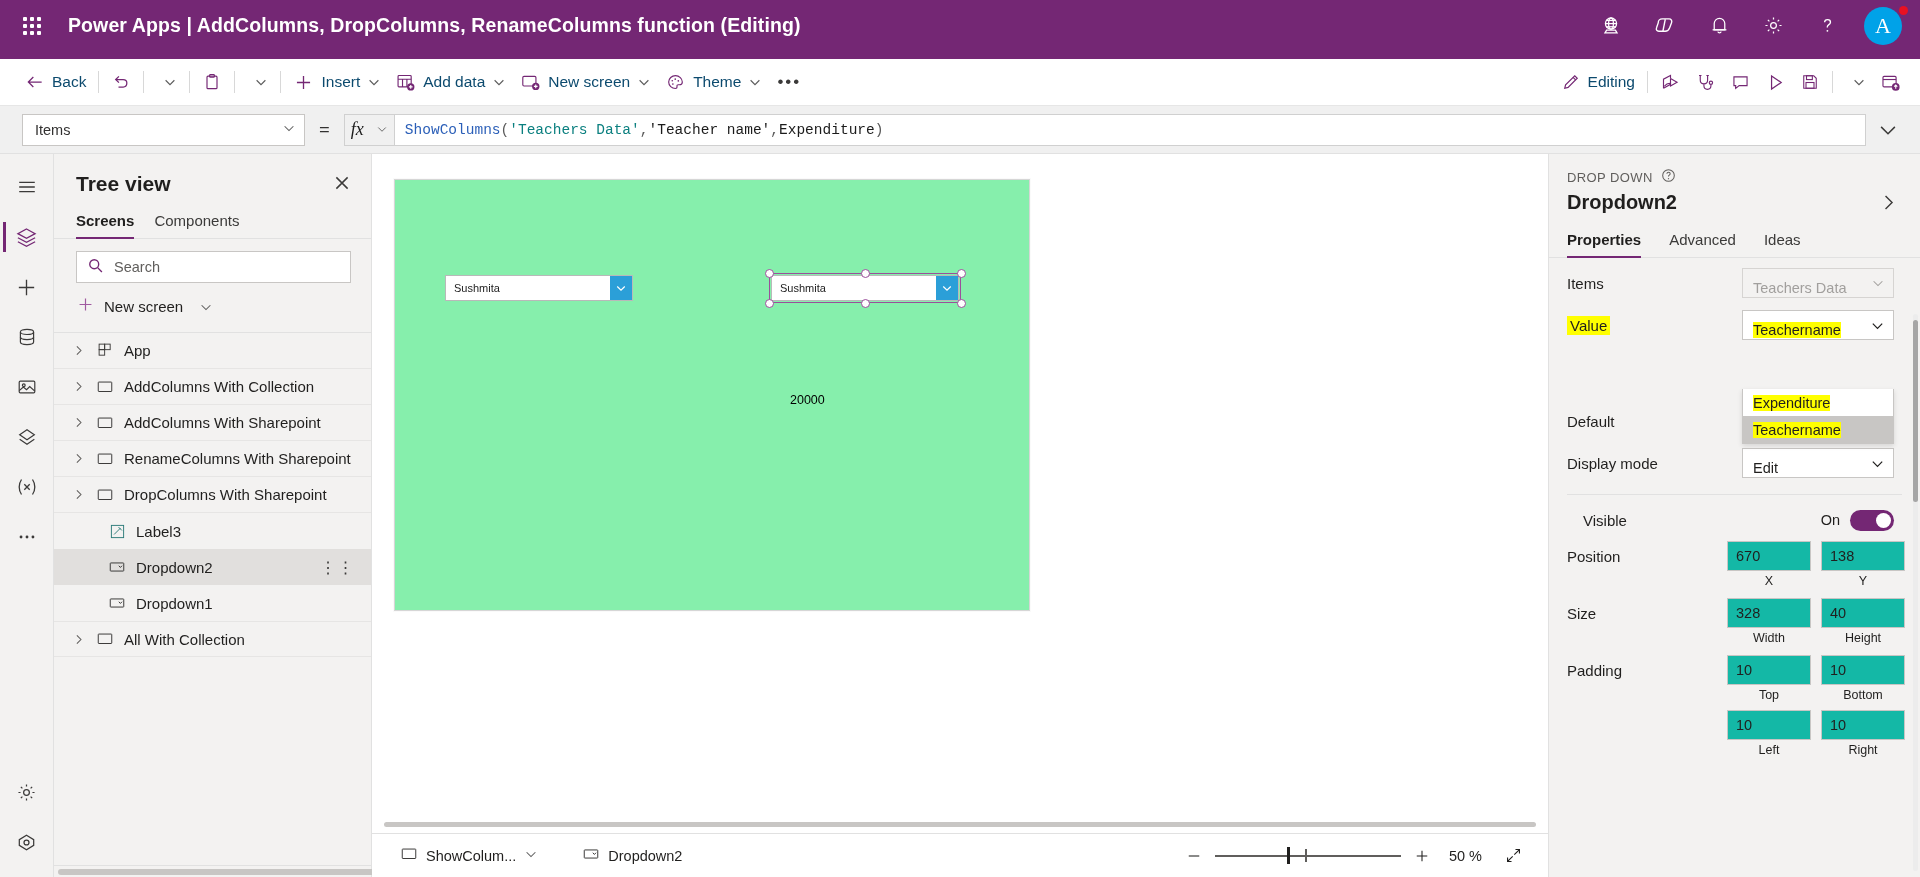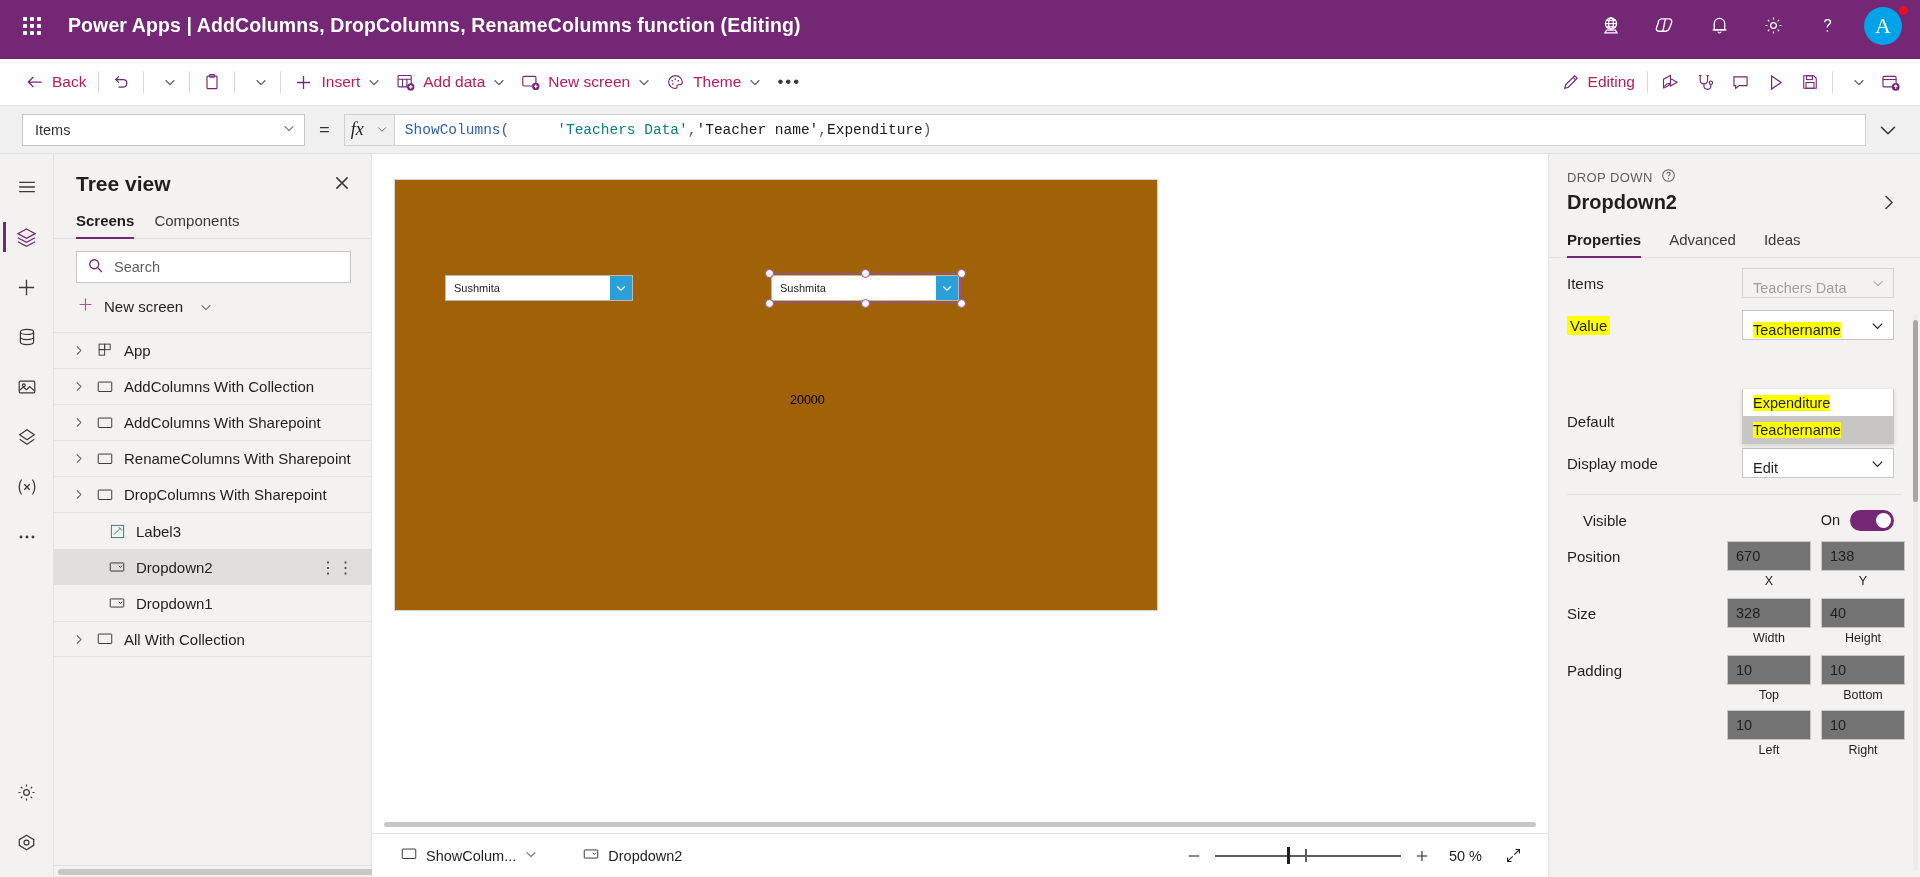--- a/index.html
+++ b/index.html
@@ -31,21 +31,21 @@
     font-size: 22px; font-weight: 400; color: #fff; margin-left: 10px; margin-right: 4px;
     font-family: "Liberation Serif", serif; cursor: pointer;
   }
 
   
   .cmdbar {
     height: 47px; flex: 0 0 47px; background: #fff; display: flex; align-items: center;
     padding: 0 12px 0 18px; border-bottom: 1px solid #e6e6e6; color: #3b3a39;
   }
   .cmd { display: flex; align-items: center; height: 34px; padding: 0 7px; cursor: pointer; border-radius: 2px; white-space: nowrap; }
-  .cmd-label { font-size: 15.5px; color: #be185d; margin-left: 7px; }
+  .cmd-label { font-size: 15.5px; color: #0c4a6e; margin-left: 7px; }
   .cmd-ico { color: #742774; display: flex; align-items: center; }
   .chev { margin-left: 7px; color: #5c5c5c; display: flex; align-items: center; }
   .vsep { width: 1px; height: 22px; background: #d8d8d8; margin: 0 5px; flex: 0 0 1px; }
   .cmd-spacer { flex: 1 1 auto; }
   .dots { letter-spacing: 2px; font-size: 17px; color: #3b3a39; padding: 0 8px; cursor: pointer; }
   .reddot { position: absolute; top: 6px; right: 12px; width: 9px; height: 9px; border-radius: 50%; background: #e81123; }
 
   
   .formulabar {
     height: 48px; flex: 0 0 48px; background: #f0f0f0; display: flex; align-items: center;
@@ -61,21 +61,21 @@
     width: 50px; height: 32px; background: #f0f0f0; border: 1px solid #d0d0d0; border-right: none;
     display: flex; align-items: center; justify-content: center; gap: 12px; cursor: pointer;
   }
   .fx-glyph { font-family: "Liberation Serif", serif; font-style: italic; font-size: 18px; color: #1b1b1b; }
   .formula-input {
     flex: 1 1 auto; height: 32px; background: #fff; border: 1px solid #d0d0d0;
     display: flex; align-items: center; padding: 0 10px;
     font-family: "Liberation Mono", monospace; font-size: 14.5px; white-space: nowrap; overflow: hidden;
   }
   .tk-fn { color: #2b5fb8; }
-  .tk-str { color: #0a7f7f; margin-left: 48px; }
+  .tk-str { color: #0a7f7f; }
   .tk-str2 { color: #1b1b1b; }
   .tk-punct { color: #5a5a5a; }
   .tk-id { color: #1b1b1b; }
   .fb-expand { width: 44px; height: 34px; display: flex; align-items: center; justify-content: center; cursor: pointer; color: #3b3a39; }
 
   
   .body { flex: 1 1 auto; display: flex; min-height: 0; position: relative; }
 
   
   .rail {
@@ -134,22 +134,22 @@
     height: 12px; background: #f3f2f1; border-top: 1px solid #e1e1e1; position: relative; flex: 0 0 12px;
   }
   .tv-hscroll i { position: absolute; left: 4px; top: 3px; height: 6px; width: 350px; background: #c8c6c4; border-radius: 3px; display: block; }
 
   
   .canvas-area {
     flex: 1 1 auto; background: #fff; position: relative; display: flex; flex-direction: column; min-width: 0;
   }
   .canvas-scroll { flex: 1 1 auto; position: relative; overflow: hidden; }
   .screen {
-    position: absolute; left: 22px; top: 25px; width: 764px; height: 432px;
-    background: #a16207; border: 1px solid #d6d6d6; box-shadow: 0 0 0 1px rgba(0,0,0,.02);
+    position: absolute; left: 22px; top: 25px; width: 636px; height: 432px;
+    background: #86efac; border: 1px solid #d6d6d6; box-shadow: 0 0 0 1px rgba(0,0,0,.02);
   }
   .dd-ctl {
     position: absolute; height: 26px; background: #fff; border: 1px solid #b9b9b9;
     display: flex; align-items: center; font-size: 11px; color: #222; padding-left: 8px;
   }
   .dd-ctl .dd-arrow {
     width: 22px; height: 100%; background: #2b9fd8; position: absolute; right: 0; top: 0;
     display: flex; align-items: center; justify-content: center; color: #fff;
   }
   .dd1 { left: 50px; top: 95px; width: 188px; }
@@ -224,21 +224,21 @@
   .toggle-txt { font-size: 14.5px; color: #201f1e; }
   .toggle {
     width: 44px; height: 21px; background: #742774; border-radius: 11px; position: relative; cursor: pointer;
   }
   .toggle i { position: absolute; right: 3px; top: 3px; width: 15px; height: 15px; background: #fff; border-radius: 50%; display: block; }
   .pr-pair { display: flex; padding: 2px 26px 0 18px; align-items: flex-start; }
   .pr-pair .pp-lbl { width: 160px; flex: 0 0 160px; font-size: 15px; color: #201f1e; padding-top: 7px; }
   .pp-fields { flex: 1 1 auto; display: flex; gap: 10px; justify-content: flex-end; }
   .pp-col { width: 84px; display: flex; flex-direction: column; align-items: center; }
   .pp-input {
-    width: 84px; height: 30px; background: #737373; border: 1px solid #c8c6c4;
+    width: 84px; height: 30px; background: #14b8a6; border: 1px solid #c8c6c4;
     display: flex; align-items: center; padding: 0 8px; font-size: 14.5px; color: #201f1e;
   }
   .pp-cap { font-size: 12.5px; color: #201f1e; margin-top: 3px; }
   .pr-scroll {
     position: absolute; right: 2px; top: 62px; width: 5px; height: 182px; background: #a6a6a6; border-radius: 3px;
   }
   .pr-scroll-track { position: absolute; right: 2px; top: 56px; bottom: 6px; width: 5px; background: #ececec; border-radius: 3px; }
 </style>
 </head>
 <body>

